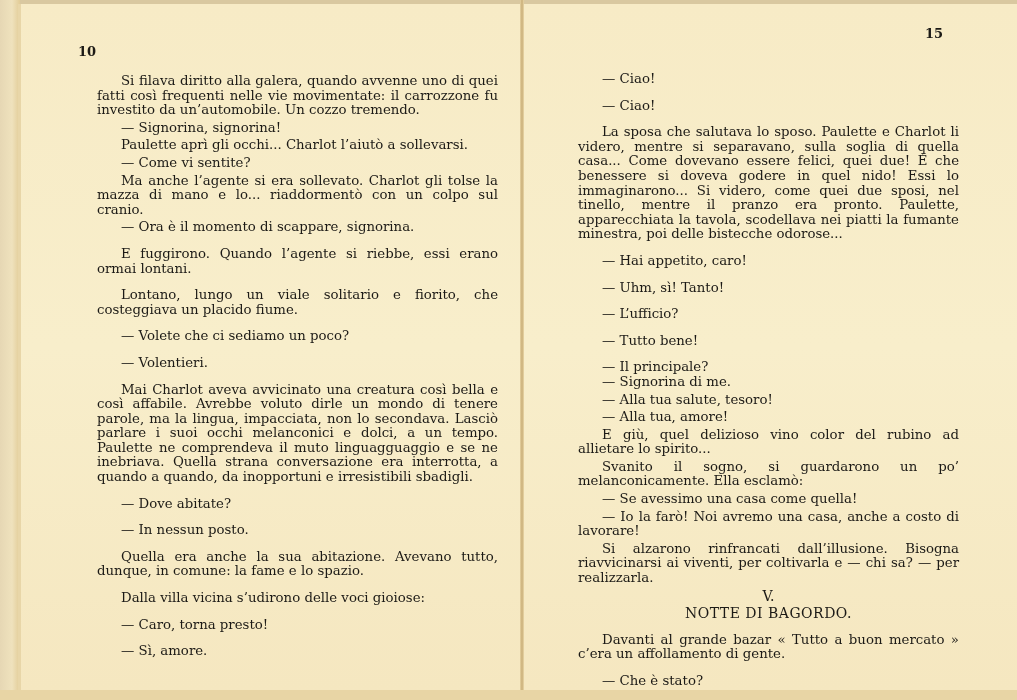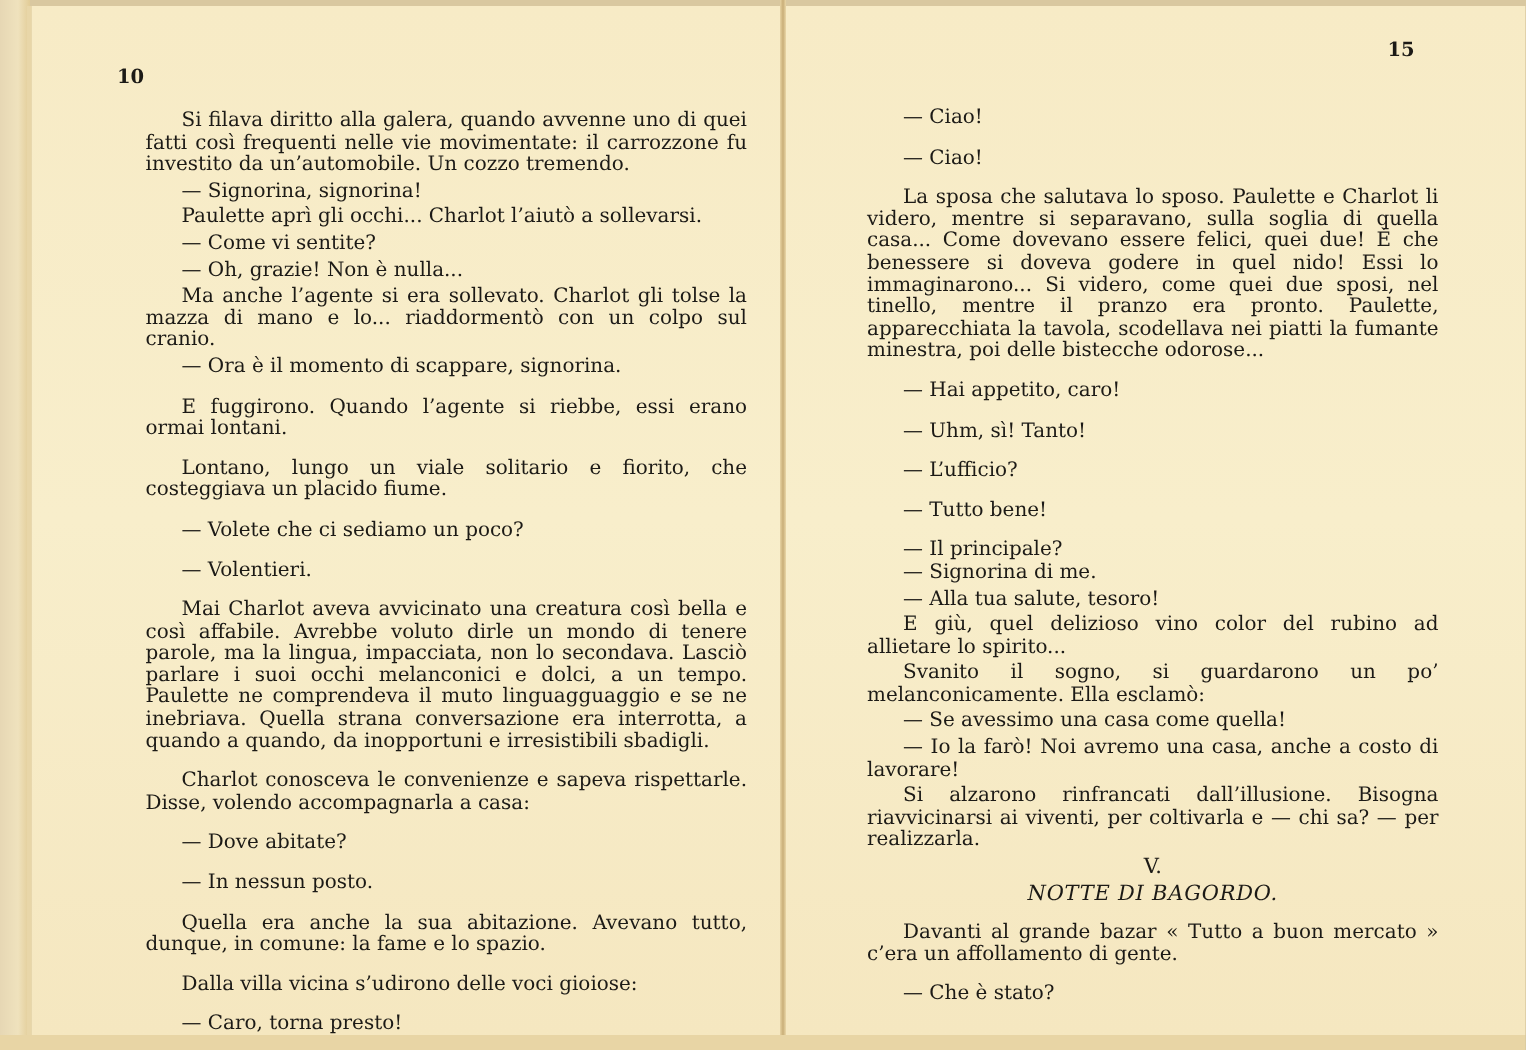--- a/index.html
+++ b/index.html
@@ -35,68 +35,67 @@
   .pagenum.r { left:925px; top:26px; }
   .text {
     position:absolute; font-size:13.3px; line-height:14.6px;
     text-align:justify;
   }
   .text.l { left:97px; top:74px; width:401px; }
   .text.r { left:578px; top:60px; width:381px; }
   .text p { margin:0 0 3px 0; text-indent:24px; }
   .text p.nob { margin-bottom:0;margin-top:12px; }
   .chapter-num { text-align:center; font-size:14px; margin:36px 0 0 0; text-indent:0 !important; }
-  .chapter-title { text-align:center; font-size:14px; letter-spacing:0.5px; margin:16px 0 14px 0; text-indent:0 !important;font-style:italic; }
+  .chapter-title { text-align:center; font-size:14px; letter-spacing:0.5px; margin:16px 0 14px 0; text-indent:0 !important; }
 </style>
 </head>
 <body>
 
 <div class="spread">
   <div class="left-edge"></div>
   <div class="page left"></div>
   <div class="page right"></div>
   <div class="spine"></div>
   <div class="bottom-edge"></div>
 
   <div class="pagenum l">10</div>
   <div class="pagenum r">15</div>
 
   <div class="text l">
     <p>Si filava diritto alla galera, quando avvenne uno di quei fatti così frequenti nelle vie movimentate: il carrozzone fu investito da un’automobile. Un cozzo tremendo.</p>
     <p>— Signorina, signorina!</p>
     <p>Paulette aprì gli occhi... Charlot l’aiutò a sollevarsi.</p>
     <p>— Come vi sentite?</p>
-    <p>— Oh, grazie! Non è nulla...</p>
     <p>Ma anche l’agente si era sollevato. Charlot gli tolse la mazza di mano e lo... riaddormentò con un colpo sul cranio.</p>
     <p>— Ora è il momento di scappare, signorina.</p>
     <p class="nob">E fuggirono. Quando l’agente si riebbe, essi erano ormai lontani.</p>
     <p class="nob">Lontano, lungo un viale solitario e fiorito, che costeggiava un placido fiume.</p>
     <p class="nob">— Volete che ci sediamo un poco?</p>
     <p class="nob">— Volentieri.</p>
     <p class="nob">Mai Charlot aveva avvicinato una creatura così bella e così affabile. Avrebbe voluto dirle un mondo di tenere parole, ma la lingua, impacciata, non lo secondava. Lasciò parlare i suoi occhi melanconici e dolci, a un tempo. Paulette ne comprendeva il muto linguagguaggio e se ne inebriava. Quella strana conversazione era interrotta, a quando a quando, da inopportuni e irresistibili sbadigli.</p>
-    <p class="nob">Charlot conosceva le convenienze e sapeva rispettarle. Disse, volendo accompagnarla a casa:</p>
     <p class="nob">— Dove abitate?</p>
     <p class="nob">— In nessun posto.</p>
     <p class="nob">Quella era anche la sua abitazione. Avevano tutto, dunque, in comune: la fame e lo spazio.</p>
     <p class="nob">Dalla villa vicina s’udirono delle voci gioiose:</p>
     <p class="nob">— Caro, torna presto!</p>
     <p class="nob">— Sì, amore.</p>
   </div>
 
   <div class="text r">
     <p class="nob">— Ciao!</p>
     <p class="nob">— Ciao!</p>
     <p class="nob">La sposa che salutava lo sposo. Paulette e Charlot li videro, mentre si separavano, sulla soglia di quella casa... Come dovevano essere felici, quei due! È che benessere si doveva godere in quel nido! Essi lo immaginarono... Si videro, come quei due sposi, nel tinello, mentre il pranzo era pronto. Paulette, apparecchiata la tavola, scodellava nei piatti la fumante minestra, poi delle bistecche odorose...</p>
     <p class="nob">— Hai appetito, caro!</p>
     <p class="nob">— Uhm, sì! Tanto!</p>
     <p class="nob">— L’ufficio?</p>
     <p class="nob">— Tutto bene!</p>
     <p class="nob">— Il principale?</p>
     <p>— Signorina di me.</p>
     <p>— Alla tua salute, tesoro!</p>
+    <p>— Alla tua, amore!</p>
     <p>E giù, quel delizioso vino color del rubino ad allietare lo spirito...</p>
     <p>Svanito il sogno, si guardarono un po’ melanconicamente. Ella esclamò:</p>
     <p>— Se avessimo una casa come quella!</p>
     <p>— Io la farò! Noi avremo una casa, anche a costo di lavorare!</p>
     <p>Si alzarono rinfrancati dall’illusione. Bisogna riavvicinarsi ai viventi, per coltivarla e — chi sa? — per realizzarla.</p>
     <p class="chapter-num">V.</p>
     <p class="chapter-title">NOTTE DI BAGORDO.</p>
     <p class="nob">Davanti al grande bazar « Tutto a buon mercato » c’era un affollamento di gente.</p>
     <p class="nob">— Che è stato?</p>
   </div>

